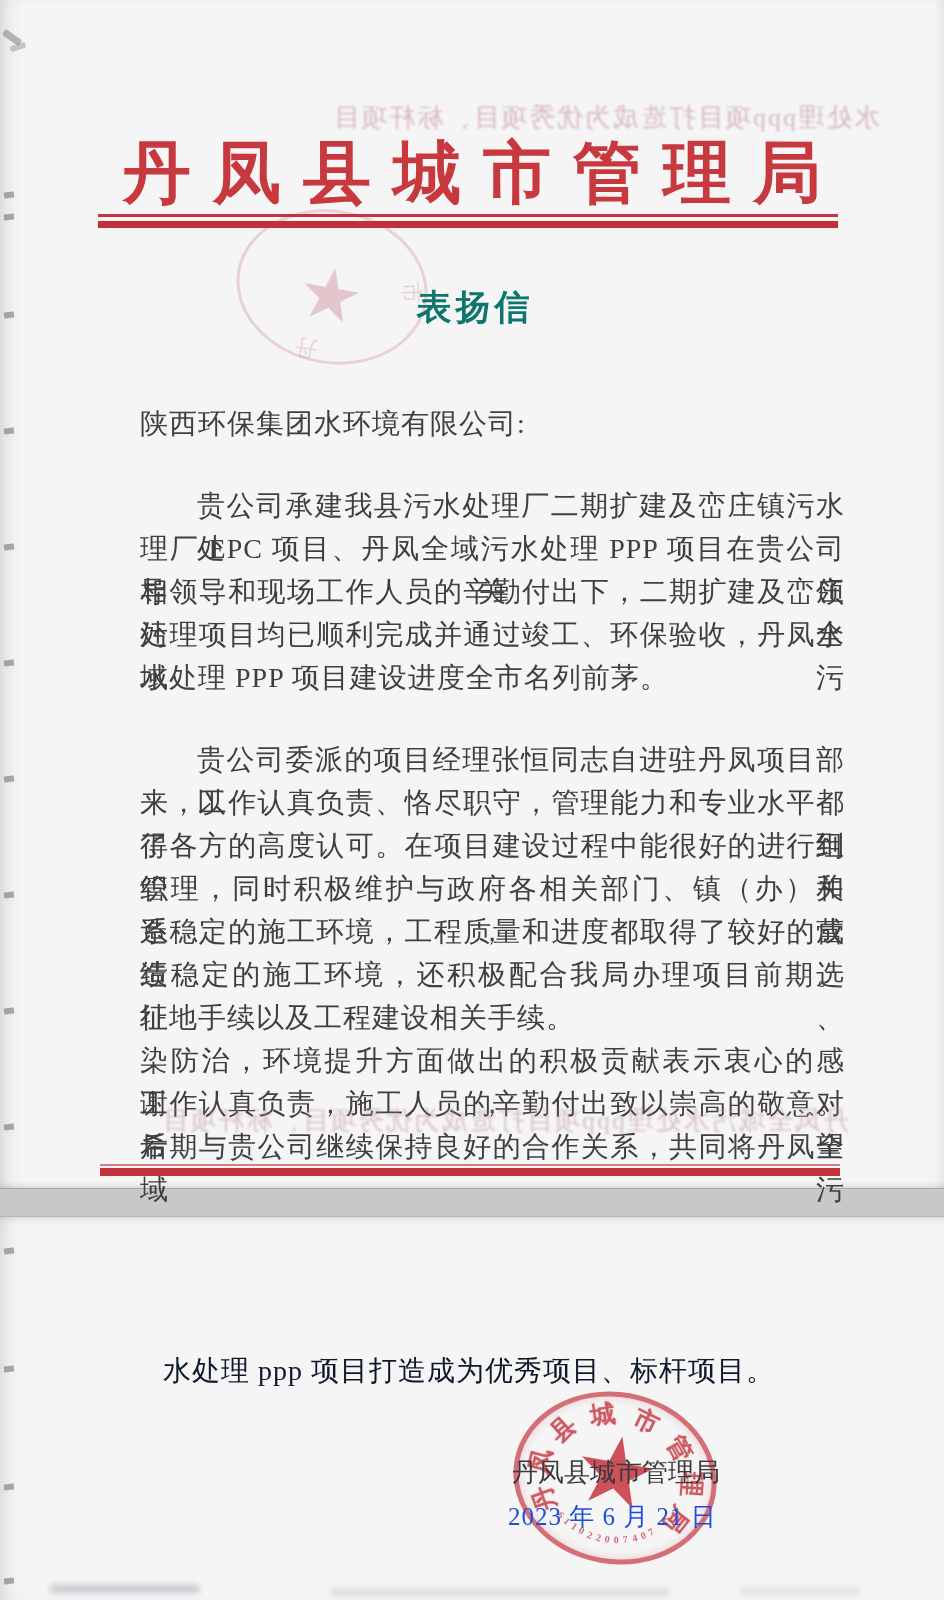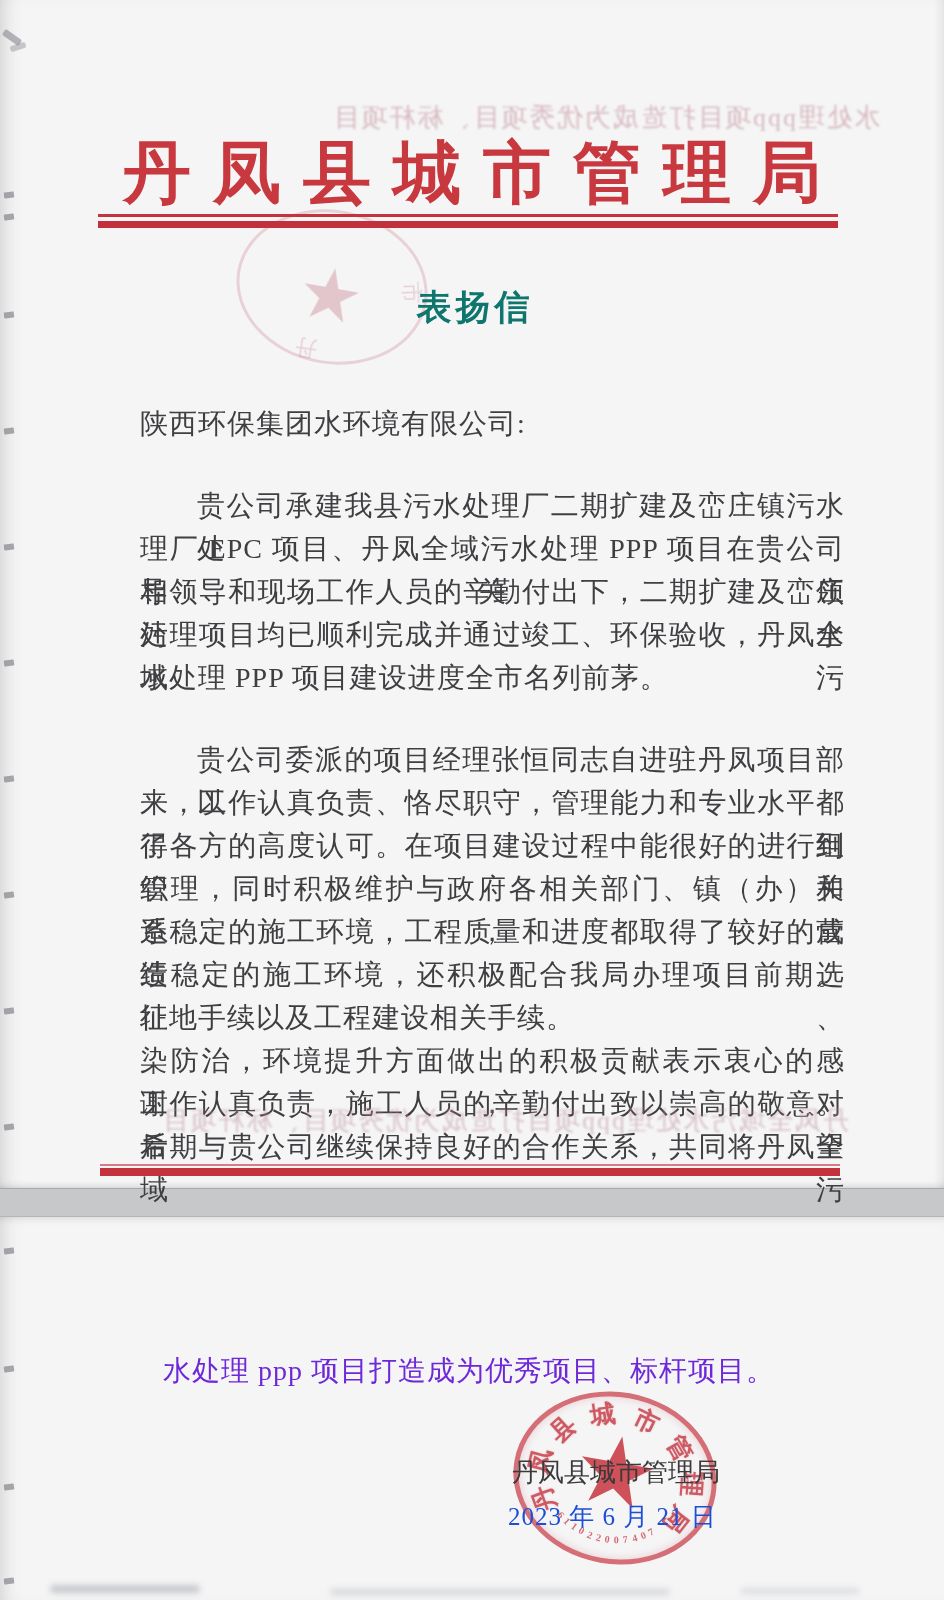--- a/index.html
+++ b/index.html
@@ -44,21 +44,21 @@
              color:#c08a94;opacity:.55;filter:blur(1px);white-space:nowrap;}
   #ghost-mid{left:150px;right:95px;top:1103px;font-size:26px;letter-spacing:2px;
              color:#bb8f9b;opacity:.5;filter:blur(1.2px);white-space:nowrap;}
 
   #red-bar{position:absolute;left:100px;right:104px;top:1164px;}
   #red-bar .lt{height:2px;background:#d97b84;}
   #red-bar .gp{height:2px;}
   #red-bar .bk{height:8px;background:#c2333e;}
 
   
-  #cont-line{position:absolute;left:163px;top:1352px;font-size:28px;letter-spacing:1px;color:#6d28d9;white-space:nowrap;}
+  #cont-line{position:absolute;left:163px;top:1352px;font-size:28px;letter-spacing:1px;color:#0f172a;white-space:nowrap;}
   #sig-org{position:absolute;left:512px;top:1455px;font-size:26px;color:#3a393b;letter-spacing:0;z-index:6;}
   #sig-date{position:absolute;left:508px;top:1500px;font-size:25px;color:#1d4ed8;letter-spacing:1px;z-index:6;}
 
   
   #seal-red{position:absolute;left:513px;top:1392px;width:204px;height:172px;transform:rotate(10deg);z-index:5;opacity:.93;}
   #seal-red .ring{position:absolute;inset:0;border:5px solid rgba(198,60,70,.78);border-radius:50%;
                   box-shadow:inset 0 0 10px rgba(198,60,70,.25);}
   #seal-red .star{position:absolute;left:50%;top:47%;transform:translate(-50%,-50%);
                   font-size:95px;line-height:1;color:rgba(200,52,62,.92);}
   .arcch{position:absolute;width:26px;height:26px;line-height:26px;text-align:center;

